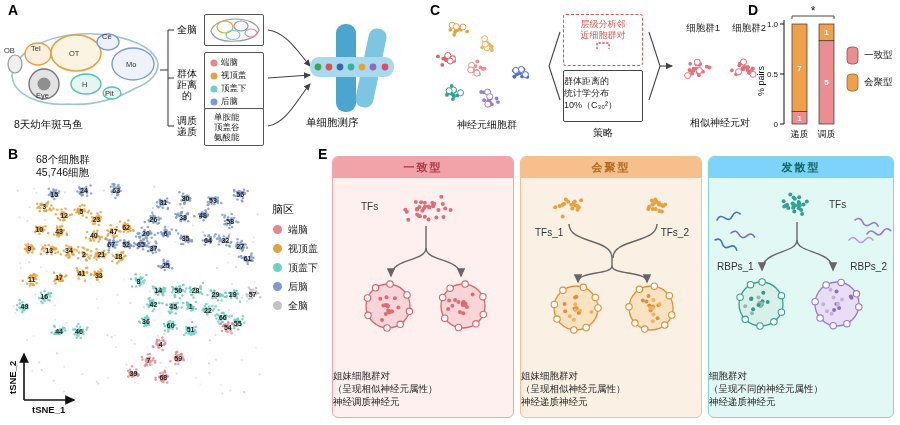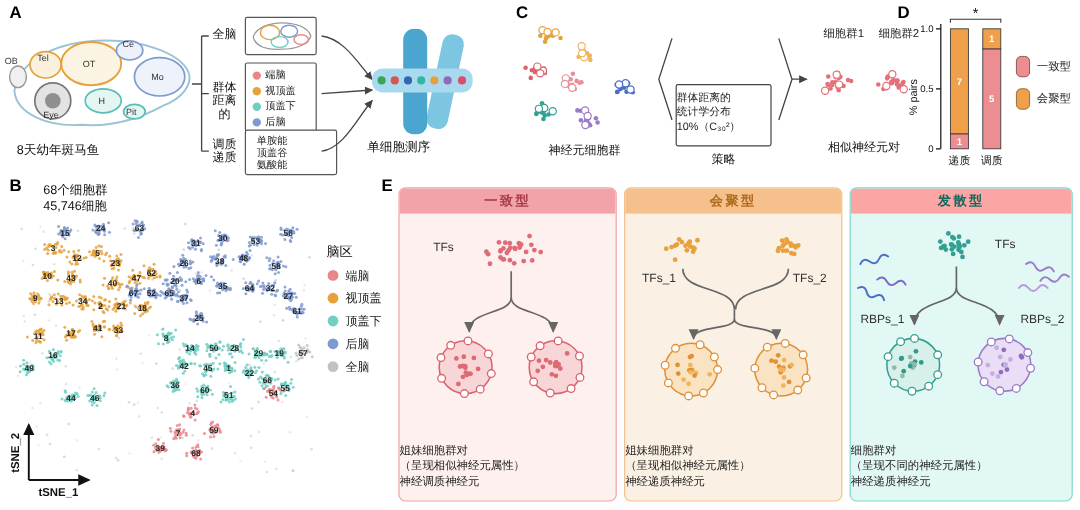--- a/index.html
+++ b/index.html
@@ -115,21 +115,21 @@
     </div>
     <div class="gitem">
       <svg width="8" height="8">
           <circle cx="4" cy="4" r="3.5" fill="#7e9ad0"></circle>
         </svg>
       <span>后脑</span>
     </div>
   </div>
 
   <div class="abs grp-label" style="left:176px;top:115px">调质递质</div>
-  <div class="abs gbox" style="left:204px;top:108px;width:77px;height:38px;padding:3px 0 16px 9px">
+  <div class="abs gbox" style="left:204px;top:108px;width:60px;height:38px;padding:3px 0 16px 9px">
     <div class="mod-item">单胺能</div>
     <div class="mod-item" style="width:28px">顶盖谷氨酸能</div>
   </div>
 
   <svg class="abs" style="left:266px;top:18px" width="46" height="116">
     <path class="arrd" d="M2,12 C20,14 32,34 44,48" marker-end="url(#ahd)"></path>
     <path class="arrd" d="M2,60 L44,57" marker-end="url(#ahd)"></path>
     <path class="arrd" d="M2,108 C20,106 32,80 44,66" marker-end="url(#ahd)"></path>
   </svg>
 
@@ -254,20 +254,27 @@
       <circle cx="93.4" cy="60.6" r="3" fill="#fff" stroke="#4a6fc9" stroke-width="1"></circle>
       <circle cx="89.3" cy="55.4" r="3" fill="#fff" stroke="#4a6fc9" stroke-width="1"></circle>
       <circle cx="83.9" cy="56.4" r="3" fill="#fff" stroke="#4a6fc9" stroke-width="1"></circle>
     </svg>
   <div class="abs cap10" style="left:424px;top:118px;width:126px">神经元细胞群</div>
 
   <svg class="abs" style="left:545px;top:26px" width="18" height="80">
     <path class="arrd" d="M15,6 L4,40 L15,74"></path>
   </svg>
 
+  <div class="abs rbox" style="left:563px;top:14px;width:80px;height:52px">
+    <div>层级分析邻</div>
+    <div>近细胞群对</div>
+    <svg width="16" height="9">
+        <path d="M2,8 L2,2 L14,2 L14,8" fill="none" stroke="#d9534f" stroke-width="1.3" stroke-dasharray="2.2,1.6"></path>
+      </svg>
+  </div>
 
   <div class="abs bbox" style="left:563px;top:70px;width:80px;height:52px">
     <div>群体距离的</div>
     <div>统计学分布</div>
     <div>10%（C₃₀²）</div>
   </div>
   <div class="abs cap10" style="left:563px;top:126px;width:80px">策略</div>
 
   <svg class="abs" style="left:646px;top:26px" width="32" height="80">
     <path class="arrd" d="M3,6 L14,40 L3,74"></path>
@@ -2424,21 +2431,21 @@
         <circle cx="148.3" cy="117.7" r="3.2" fill="#fff" stroke="#e09137" stroke-width="1.1"></circle>
       </svg>
     <div class="ecap">
       <div>姐妹细胞群对</div>
       <div>（呈现相似神经元属性）</div>
       <div>神经递质神经元</div>
     </div>
   </div>
 
   <div class="epanel" style="left:708px;top:156px;width:186px;height:262px;background:#e2f8f4;border:1px solid #82d8cd">
-    <div class="ehead" style="background:#fca5a5;color:#14665c">发散型</div>
+    <div class="ehead" style="background:#7dd3fc;color:#14665c">发散型</div>
     <div class="elabel" style="left:120px;top:42px">TFs</div>
     <div class="elabel" style="left:8px;top:104px">RBPs_1</div>
     <div class="elabel" style="right:6px;top:104px">RBPs_2</div>
     <svg id="e3-svg" width="186" height="188" style="position:absolute;top:21px;left:0">
         <circle cx="90.4" cy="26.2" r="2" fill="#33a093"></circle>
         <circle cx="84.6" cy="19.6" r="2" fill="#33a093"></circle>
         <circle cx="90.1" cy="27.7" r="2" fill="#33a093"></circle>
         <circle cx="83.6" cy="25.6" r="2" fill="#33a093"></circle>
         <circle cx="89.6" cy="24.0" r="2" fill="#33a093"></circle>
         <circle cx="84.2" cy="29.8" r="2" fill="#33a093"></circle>

